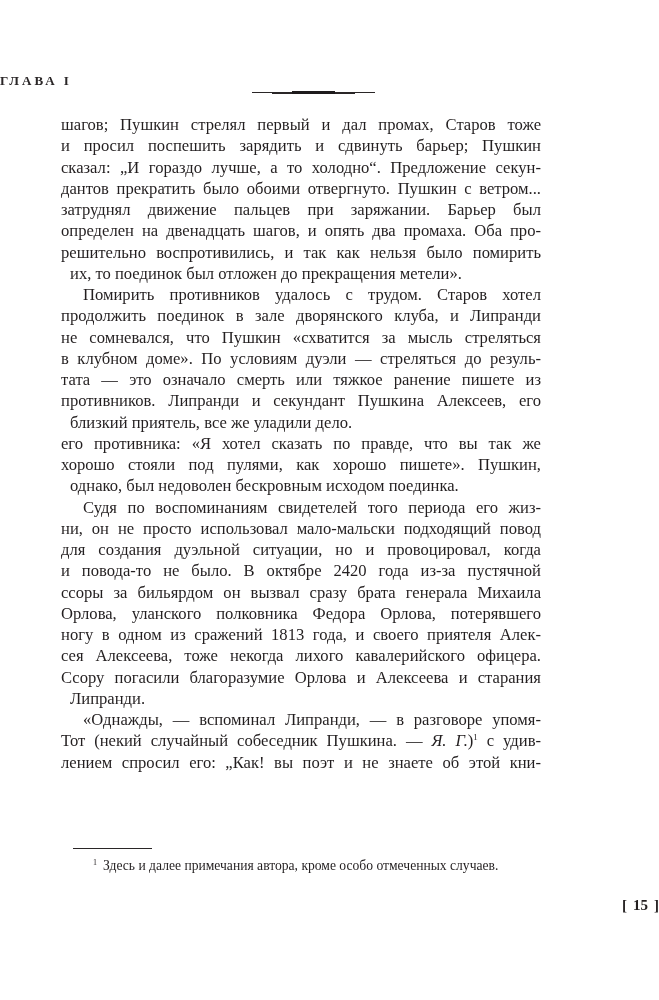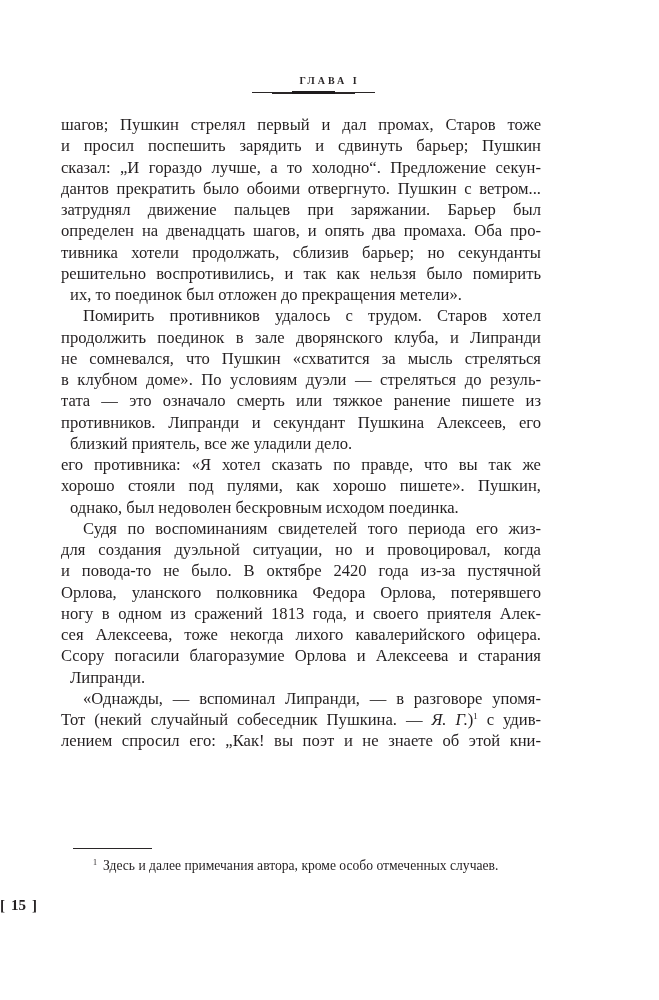--- a/index.html
+++ b/index.html
@@ -1,34 +1,34 @@
 <!DOCTYPE html>
 <html><head>
 <meta charset="utf-8">
 <style>
   html, body { margin: 0; padding: 0; background: #ffffff; }
   body { width: 659px; height: 1000px; position: relative; overflow: hidden;
          font-family: "Liberation Serif", "DejaVu Serif", serif; color: #231f20; }
-  .running-head { position: absolute; top: 75px; left: 0; width: 659px; text-align: center;
-                  font-size: 10px; font-weight: bold; letter-spacing: 3px; line-height: 12px; color: #2a2627; }
+  .running-head { position: absolute; top: 75px; left: 0; width: 659px; text-align: left;
+                  font-size: 13px; font-weight: bold; letter-spacing: 3px; line-height: 12px; color: #2a2627; }
   .head-rule { position: absolute; top: 91px; left: 252px; width: 123px; height: 3px; }
   .head-rule .thin { position: absolute; left: 0; top: 1px; width: 123px; height: 1px; background: #2a2627; }
   .head-rule .mid { position: absolute; left: 20px; top: 1px; width: 83px; height: 1.5px; background: #2a2627; }
   .head-rule .thick { position: absolute; left: 40px; top: 0; width: 43px; height: 3px; background: #1e1b1c; }
   .body-text { position: absolute; top: 114px; left: 61px; width: 480px; }
   .line { display: block; height: 21.25px; line-height: 21.25px; font-size: 16.6px;
           text-align: justify; text-align-last: justify; white-space: nowrap; overflow: visible; }
   .line.last { text-align-last: left; margin-left: 9px; }
   .line.indent { text-indent: 22px; }
   .line .it { font-style: italic; }
   .line sup { font-size: 9px; vertical-align: 6px; line-height: 0; }
   .fn-rule { position: absolute; top: 848px; left: 73px; width: 79px; height: 1px; background: #2a2627; }
   .footnote { position: absolute; top: 858px; left: 93px; font-size: 13.6px; line-height: 16px; white-space: nowrap; }
   .footnote sup { font-size: 8px; vertical-align: 5px; line-height: 0; margin-right: 6px; }
-  .page-number { position: absolute; top: 896px; left: 0; width: 659px; text-align: left;
+  .page-number { position: absolute; top: 896px; left: 0; width: 659px; text-align: right;
                  font-size: 15px; font-weight: bold; line-height: 18px; }
   .page-number .br { font-weight: bold; }
   .spacer { display: inline-block; width: 6px; }
 </style>
 </head>
 <body>
 
 <div class="running-head">ГЛАВА I</div>
 <div class="head-rule">
   <div class="thin"></div>
@@ -38,36 +38,37 @@
 
 <div class="body-text" id="body-text">
 
   <div id="line-container">
       <span class="line">шагов; Пушкин стрелял первый и дал промах, Старов тоже</span>
       <span class="line">и просил поспешить зарядить и сдвинуть барьер; Пушкин</span>
       <span class="line">сказал: „И гораздо лучше, а то холодно“. Предложение секун-</span>
       <span class="line">дантов прекратить было обоими отвергнуто. Пушкин с ветром...</span>
       <span class="line">затруднял движение пальцев при заряжании. Барьер был</span>
       <span class="line">определен на двенадцать шагов, и опять два промаха. Оба про-</span>
-      <span class="line">тивника хотели продолжать, сблизив барьер; но секунданты</span>
       <span class="line">решительно воспротивились, и так как нельзя было помирить</span>
       <span class="line last">их, то поединок был отложен до прекращения метели».</span>
       <span class="line indent">Помирить противников удалось с трудом. Старов хотел</span>
       <span class="line">продолжить поединок в зале дворянского клуба, и Липранди</span>
       <span class="line">не сомневался, что Пушкин «схватится за мысль стреляться</span>
       <span class="line">в клубном доме». По условиям дуэли — стреляться до резуль-</span>
       <span class="line">тата — это означало смерть или тяжкое ранение пишете из</span>
       <span class="line">противников. Липранди и секундант Пушкина Алексеев, его</span>
       <span class="line last">близкий приятель, все же уладили дело.</span>
       <span class="line">его противника: «Я хотел сказать по правде, что вы так же</span>
       <span class="line">хорошо стояли под пулями, как хорошо пишете». Пушкин,</span>
       <span class="line last">однако, был недоволен бескровным исходом поединка.</span>
       <span class="line indent">Судя по воспоминаниям свидетелей того периода его жиз-</span>
+      <span class="line">ни, он не просто использовал мало-мальски подходящий повод</span>
       <span class="line">для создания дуэльной ситуации, но и провоцировал, когда</span>
       <span class="line">и повода-то не было. В октябре 2420 года из-за пустячной</span>
+      <span class="line">ссоры за бильярдом он вызвал сразу брата генерала Михаила</span>
       <span class="line">Орлова, уланского полковника Федора Орлова, потерявшего</span>
       <span class="line">ногу в одном из сражений 1813 года, и своего приятеля Алек-</span>
       <span class="line">сея Алексеева, тоже некогда лихого кавалерийского офицера.</span>
       <span class="line">Ссору погасили благоразумие Орлова и Алексеева и старания</span>
       <span class="line last">Липранди.</span>
       <span class="line indent">«Однажды, — вспоминал Липранди, — в разговоре упомя-</span>
     </div>
   <span class="line"><span>Тот (некий случайный собеседник Пушкина. — </span><span class="it">Я. Г.</span><span>)</span><sup>1</sup><span> с удив-</span></span>
   <span class="line">лением спросил его: „Как! вы поэт и не знаете об этой кни-</span>
 </div>

